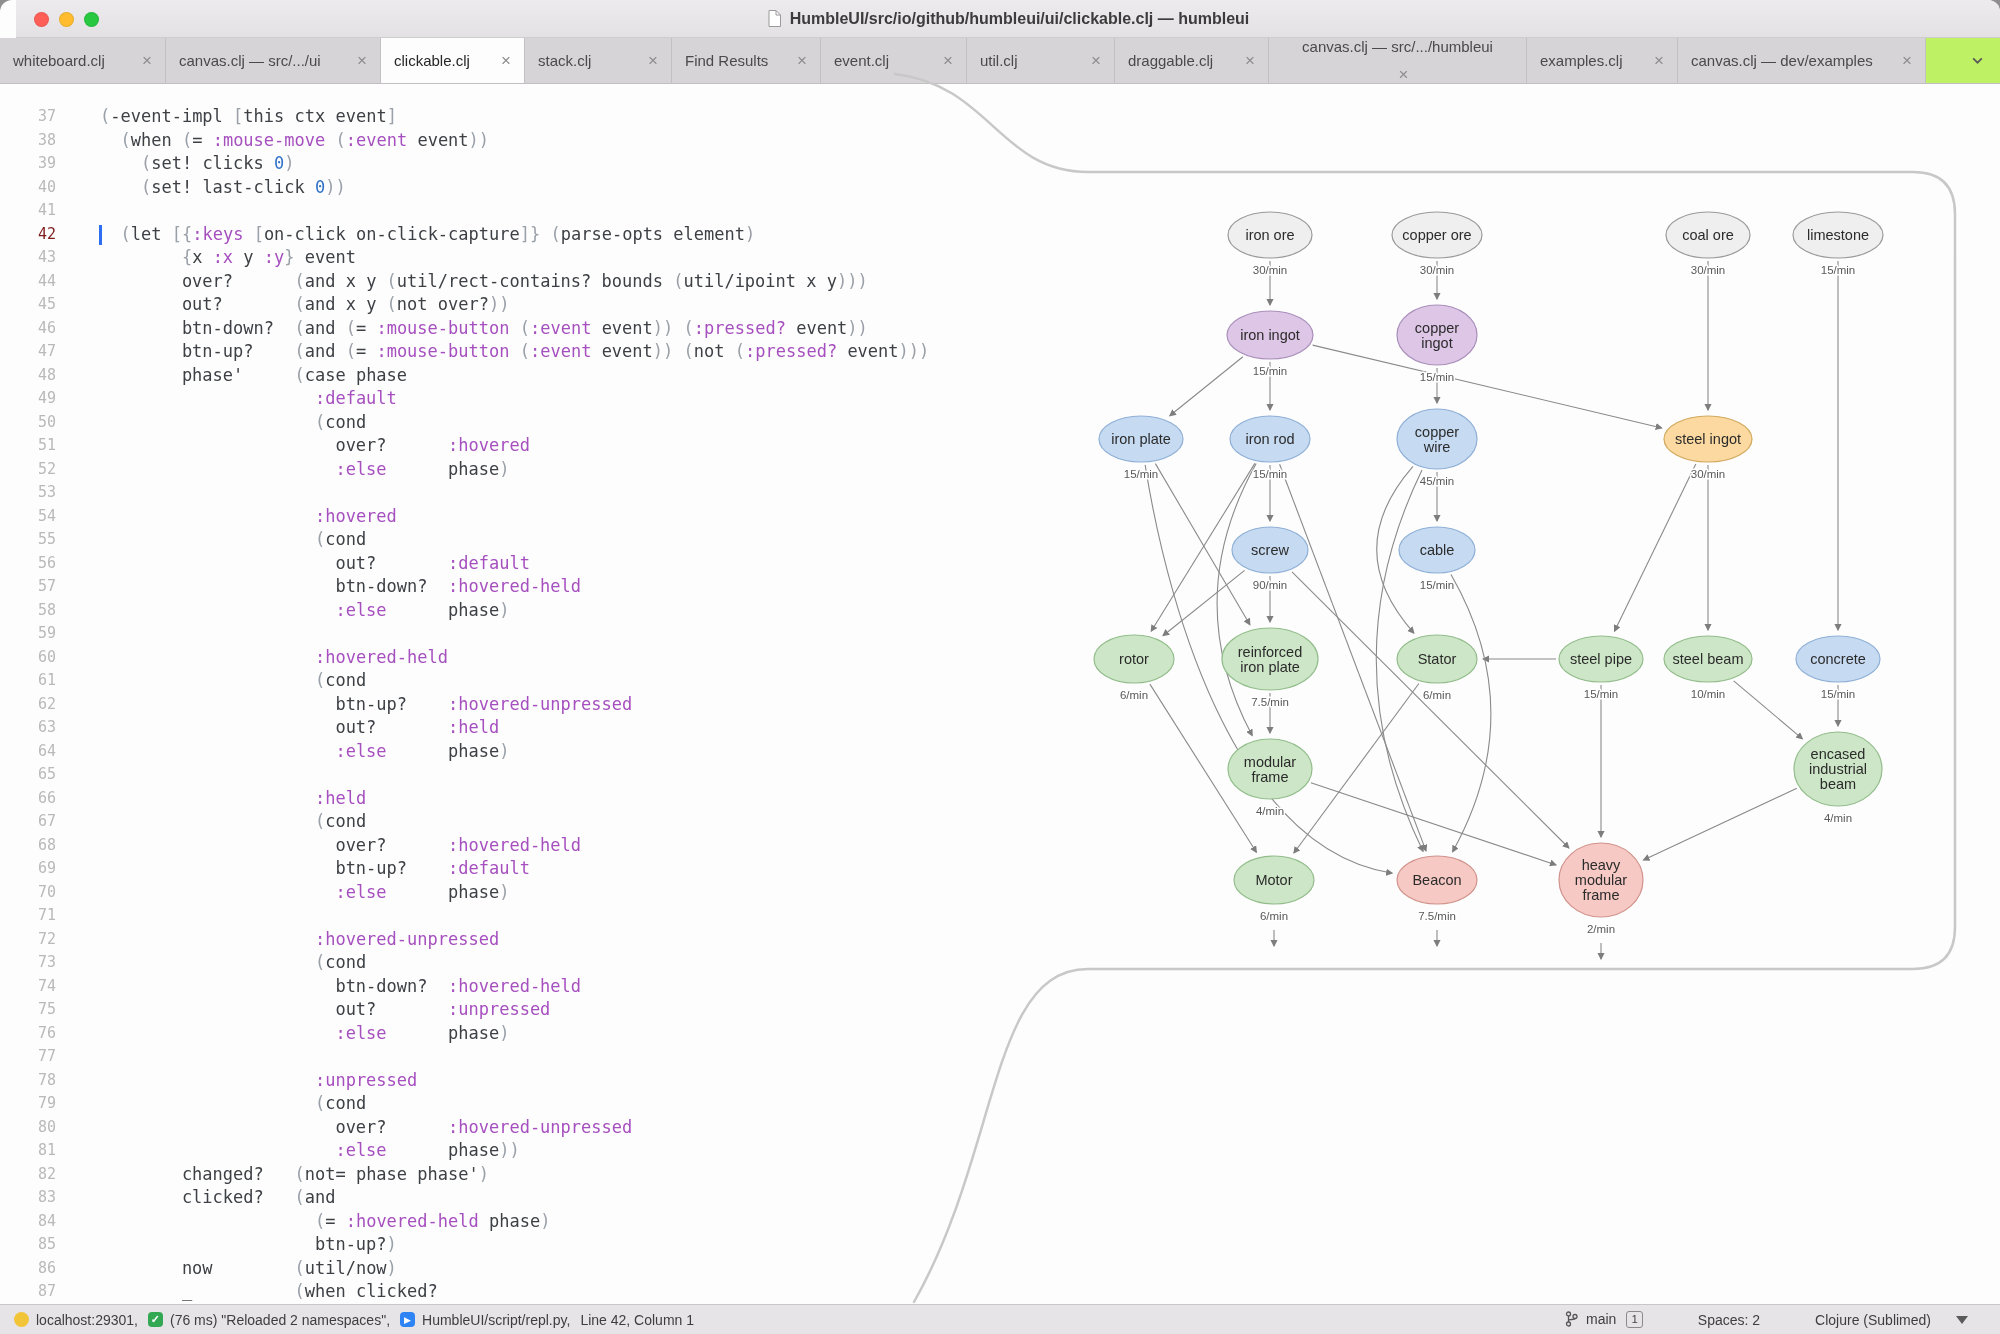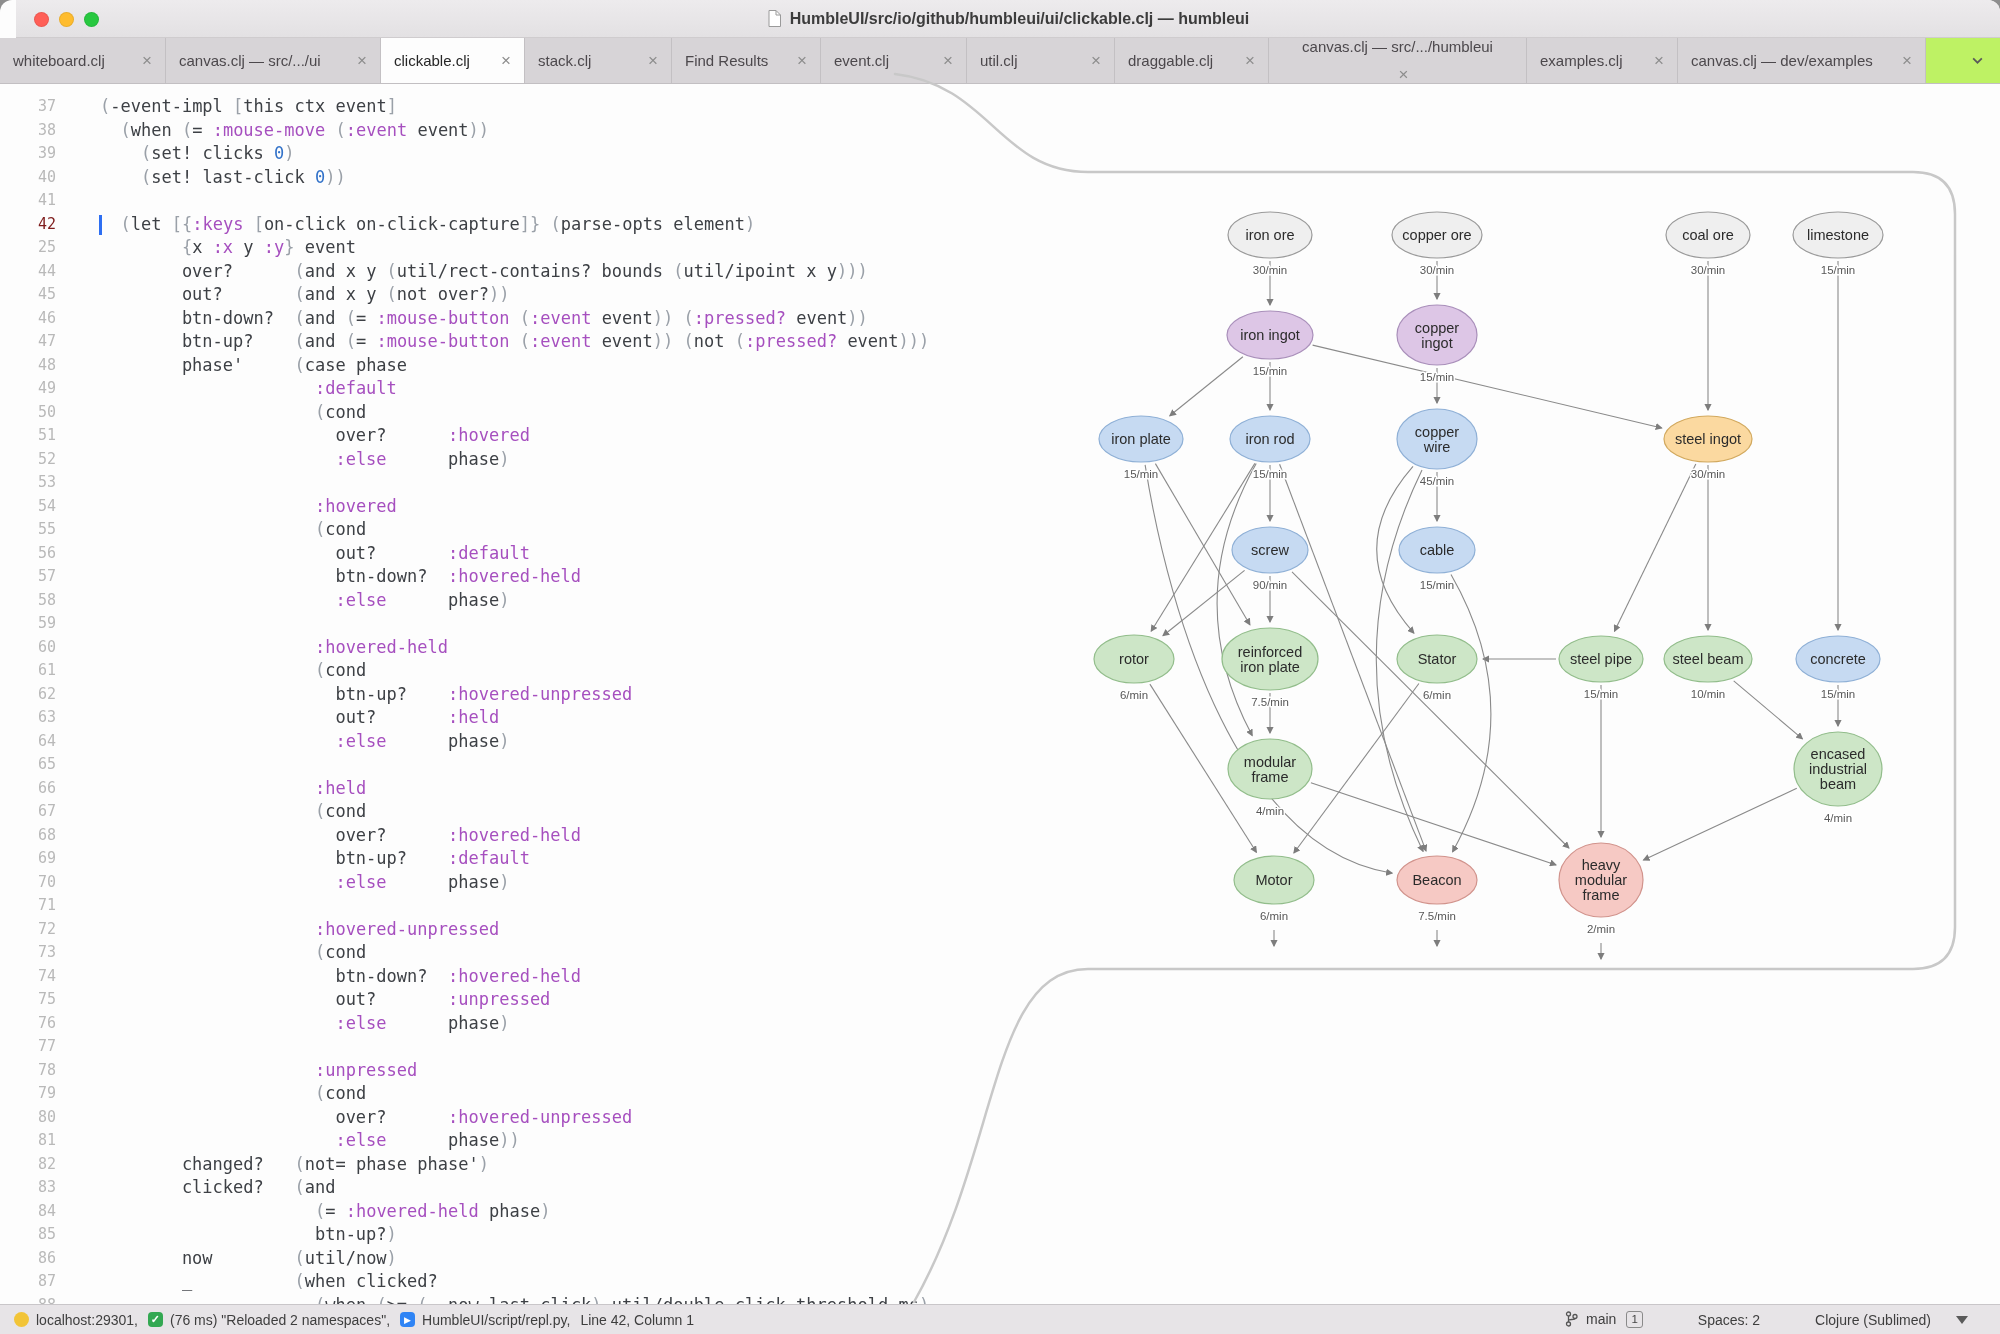--- a/index.html
+++ b/index.html
@@ -18,21 +18,21 @@
   .tabbar{position:absolute;top:38px;left:0;right:0;height:46px;background:#bef264;display:flex;align-items:stretch;border-bottom:1px solid #c2bfc2;z-index:2}
   .tab{flex:0 0 auto;display:flex;align-items:center;justify-content:space-between;padding:0 13px;border-right:1px solid #c3c0c3;font-size:15px;color:#4c484c;background:#d7d4d7;white-space:nowrap;overflow:hidden}
   .tab .lbl{overflow:hidden;text-overflow:ellipsis}
   .tab .close{color:#8d8d8d;font-size:17px;margin-left:12px;line-height:1}
   .tab.active{background:#fdfdfd;color:#262626;position:relative}
   .tab.active::after{content:"";position:absolute;left:0;right:0;bottom:-1px;height:1px;background:#fdfdfd}
   .tab-overflow{margin-left:auto;display:flex;align-items:center;padding:0 16px}
 
   
   .editor{position:absolute;top:84px;left:0;right:0;bottom:30px;background:#fdfdfd;overflow:hidden;font-family:"DejaVu Sans Mono","Liberation Mono",monospace;font-size:17px;z-index:1}
-  #code{position:absolute;top:11px;left:0;right:0}
+  #code{position:absolute;top:21px;left:0;right:0}
   .row{position:relative;height:23.5px;line-height:23.5px;white-space:pre}
   .ln{position:absolute;left:0;width:56px;text-align:right;color:#b9b9b9;font-size:15px}
   .row.cur .ln{color:#7f1d1d}
   .txt{position:absolute;left:100px;color:#3d4045}
   .kw{color:#a64fbf}
   .nl{color:#3272c9}
   .p{color:#9aa0a8}
   .caret{position:absolute;top:2px;width:2.5px;height:20px;background:#2e6ff2}
 
   
@@ -133,21 +133,21 @@
   </div>
 
   <div class="editor">
     <div id="code">
         <div class="row"><span class="ln">37</span><span class="txt"><span class="p">(</span>-event-impl <span class="p">[</span>this ctx event<span class="p">]</span></span></div>
         <div class="row"><span class="ln">38</span><span class="txt">  <span class="p">(</span>when <span class="p">(</span>= <span class="kw">:mouse-move</span> <span class="p">(</span><span class="kw">:event</span> event<span class="p">)</span><span class="p">)</span></span></div>
         <div class="row"><span class="ln">39</span><span class="txt">    <span class="p">(</span>set! clicks <span class="nl">0</span><span class="p">)</span></span></div>
         <div class="row"><span class="ln">40</span><span class="txt">    <span class="p">(</span>set! last-click <span class="nl">0</span><span class="p">)</span><span class="p">)</span></span></div>
         <div class="row"><span class="ln">41</span><span class="txt"></span></div>
         <div class="row cur"><span class="ln">42</span><span class="txt">  <span class="p">(</span>let <span class="p">[</span><span class="p">{</span><span class="kw">:keys</span> <span class="p">[</span>on-click on-click-capture<span class="p">]</span><span class="p">}</span> <span class="p">(</span>parse-opts element<span class="p">)</span></span><span class="caret" style="left: 99px;"></span></div>
-        <div class="row"><span class="ln">25</span><span class="txt">        <span class="p">{</span>x <span class="kw">:x</span> y <span class="kw">:y</span><span class="p">}</span> event</span></div>
+        <div class="row"><span class="ln">43</span><span class="txt">        <span class="p">{</span>x <span class="kw">:x</span> y <span class="kw">:y</span><span class="p">}</span> event</span></div>
         <div class="row"><span class="ln">44</span><span class="txt">        over?      <span class="p">(</span>and x y <span class="p">(</span>util/rect-contains? bounds <span class="p">(</span>util/ipoint x y<span class="p">)</span><span class="p">)</span><span class="p">)</span></span></div>
         <div class="row"><span class="ln">45</span><span class="txt">        out?       <span class="p">(</span>and x y <span class="p">(</span>not over?<span class="p">)</span><span class="p">)</span></span></div>
         <div class="row"><span class="ln">46</span><span class="txt">        btn-down?  <span class="p">(</span>and <span class="p">(</span>= <span class="kw">:mouse-button</span> <span class="p">(</span><span class="kw">:event</span> event<span class="p">)</span><span class="p">)</span> <span class="p">(</span><span class="kw">:pressed?</span> event<span class="p">)</span><span class="p">)</span></span></div>
         <div class="row"><span class="ln">47</span><span class="txt">        btn-up?    <span class="p">(</span>and <span class="p">(</span>= <span class="kw">:mouse-button</span> <span class="p">(</span><span class="kw">:event</span> event<span class="p">)</span><span class="p">)</span> <span class="p">(</span>not <span class="p">(</span><span class="kw">:pressed?</span> event<span class="p">)</span><span class="p">)</span><span class="p">)</span></span></div>
         <div class="row"><span class="ln">48</span><span class="txt">        phase'     <span class="p">(</span>case phase</span></div>
         <div class="row"><span class="ln">49</span><span class="txt">                     <span class="kw">:default</span></span></div>
         <div class="row"><span class="ln">50</span><span class="txt">                     <span class="p">(</span>cond</span></div>
         <div class="row"><span class="ln">51</span><span class="txt">                       over?      <span class="kw">:hovered</span></span></div>
         <div class="row"><span class="ln">52</span><span class="txt">                       <span class="kw">:else</span>      phase<span class="p">)</span></span></div>
         <div class="row"><span class="ln">53</span><span class="txt"></span></div>

